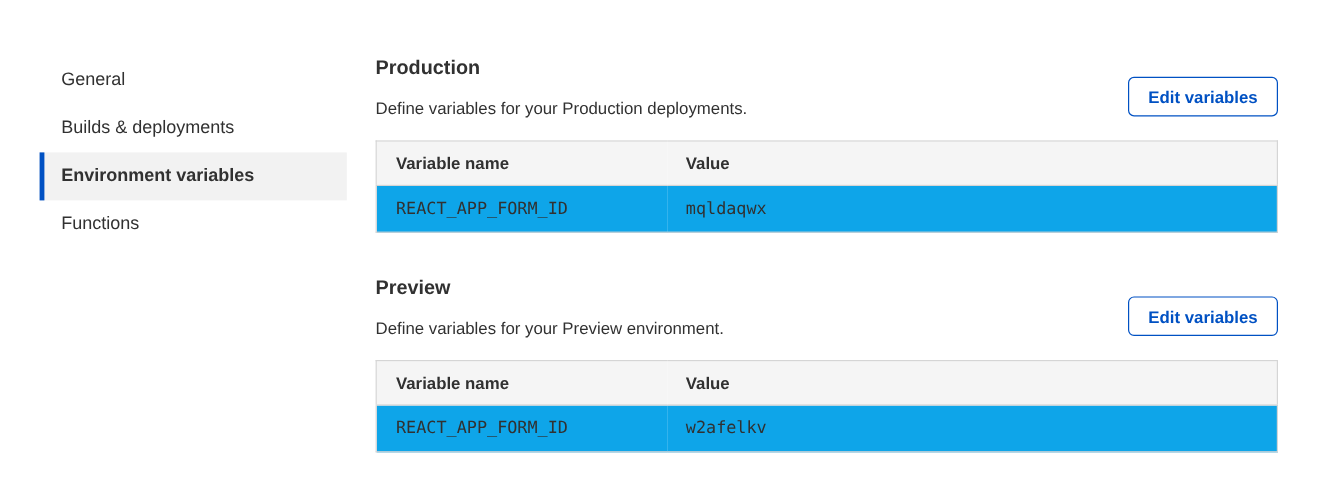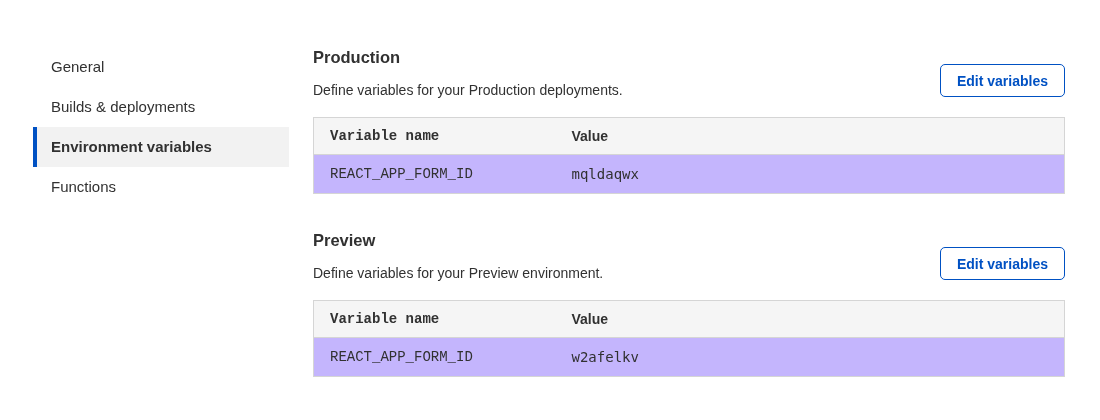--- a/index.html
+++ b/index.html
@@ -65,23 +65,23 @@
     background: #f5f5f5;
     text-align: left;
     font-size: 14px; font-weight: 700; color: #313131;
     padding: 10px 16px;
     border-bottom: 1px solid #d5d5d5;
   }
   .var-table td {
     padding: 11px 16px;
     font-family: "DejaVu Sans Mono", monospace;
     font-size: 14px; color: #313131;
-    background: #c4b5fd;
+    background: #0ea5e9;
   }
-  .var-table th.col-name, .var-table td.col-name { width: 242px; font-family: Liberation Mono, monospace; }
+  .var-table th.col-name, .var-table td.col-name { width: 242px; }
 </style>
 </head>
 <body>
 
 <div class="page">
 
   <nav class="sidebar">
     <div class="side-item">General</div>
     <div class="side-item">Builds &amp; deployments</div>
     <div class="side-item active">Environment variables</div>

